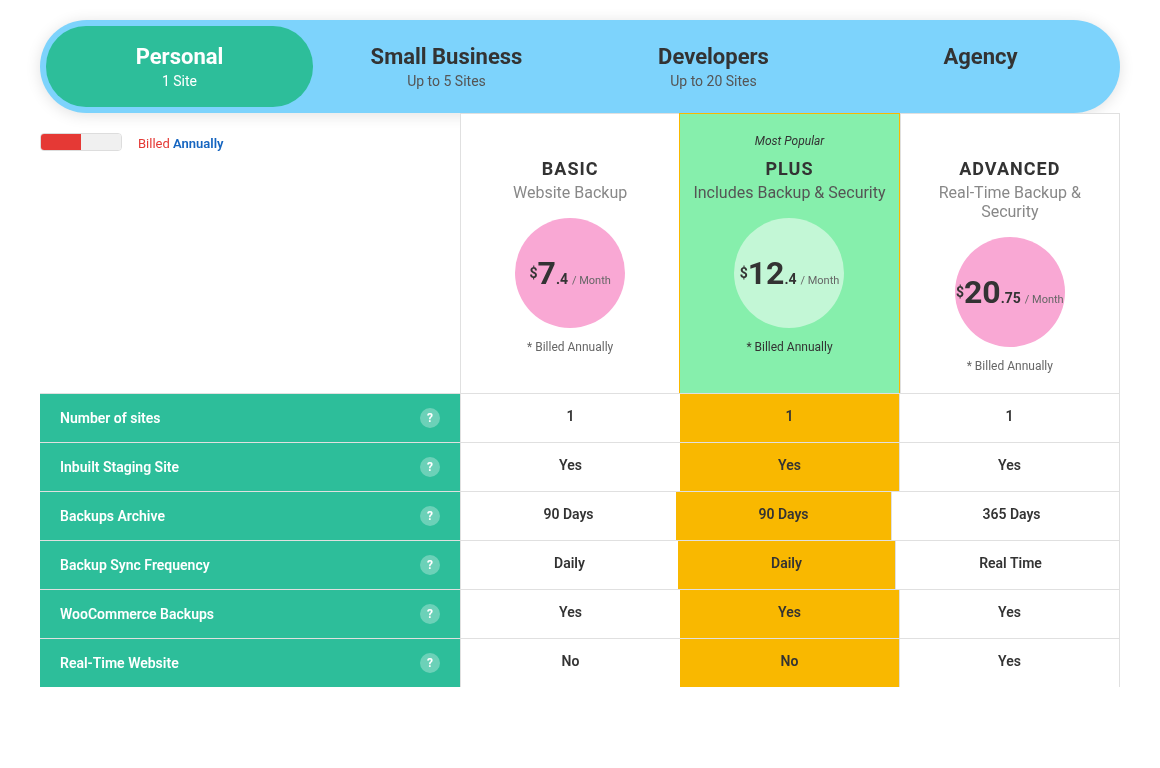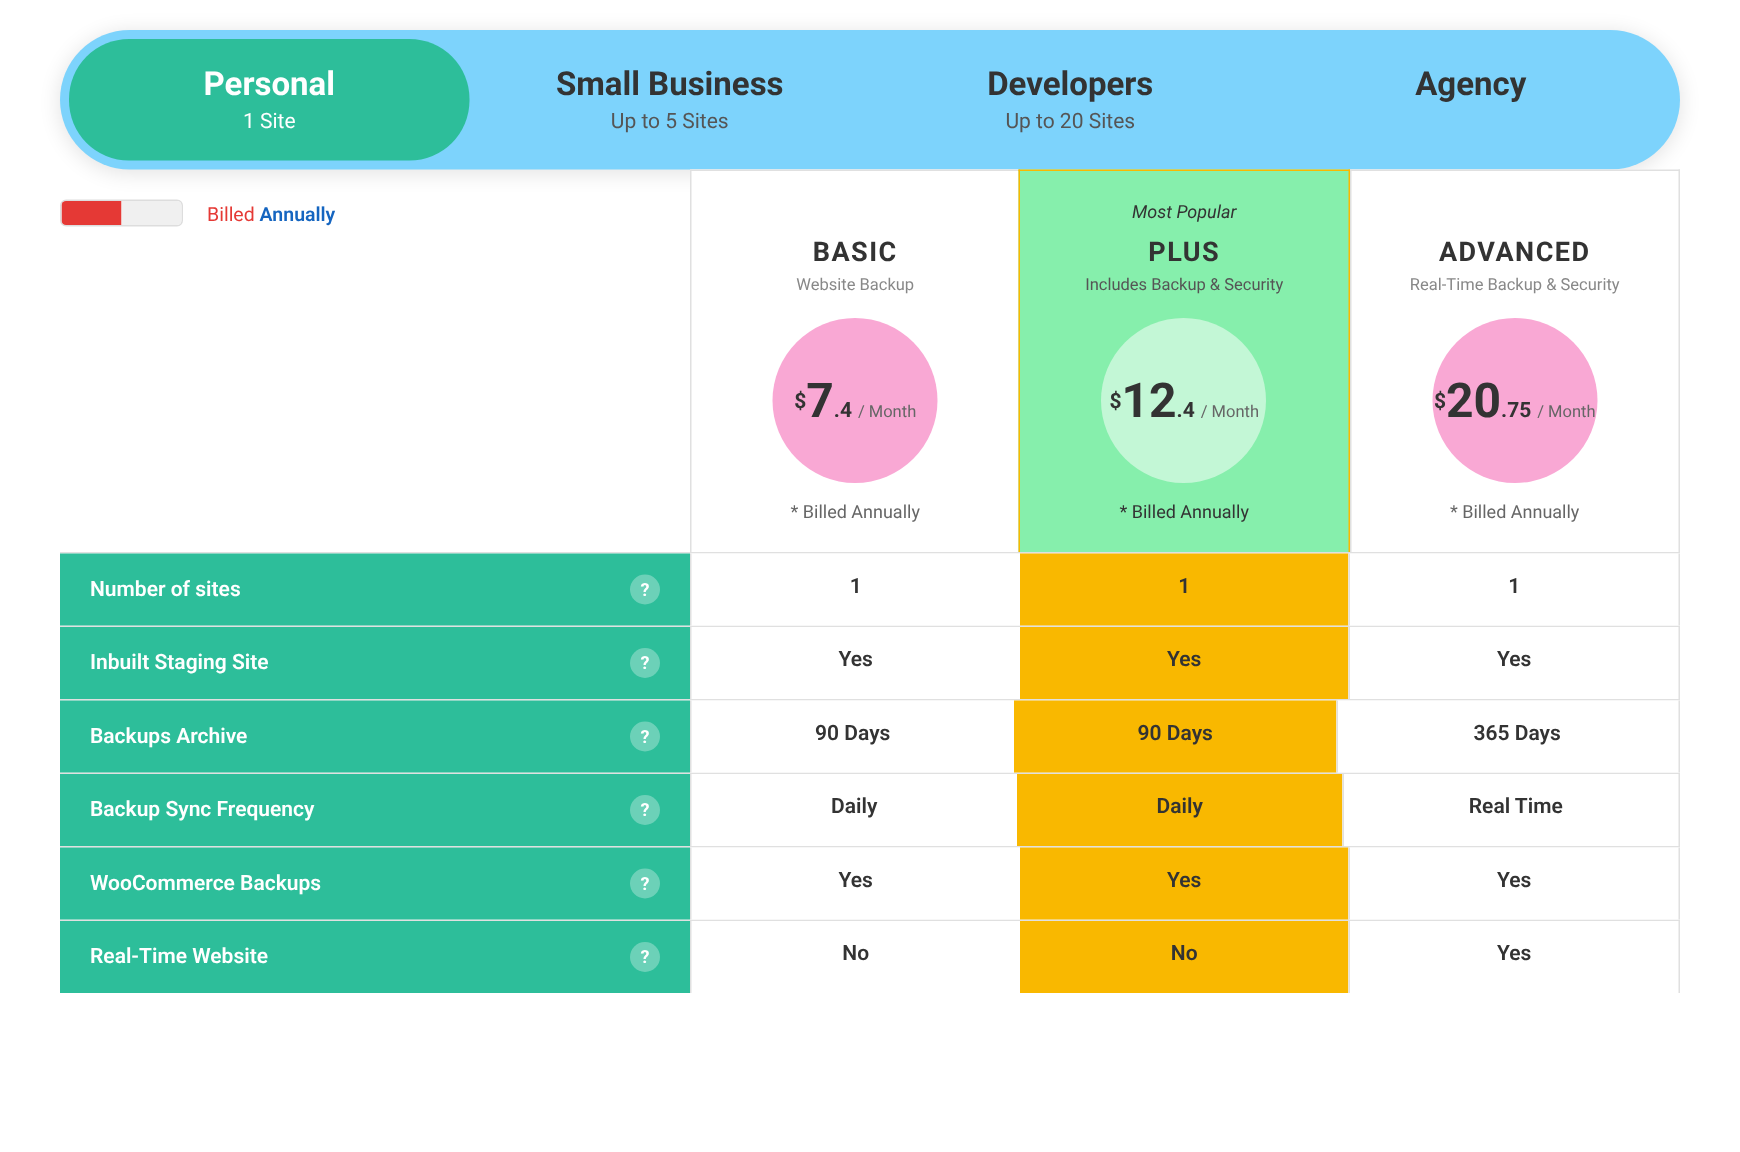--- a/index.html
+++ b/index.html
@@ -139,21 +139,21 @@
 
     .plan-title {
       font-size: 18px;
       font-weight: 700;
       letter-spacing: 1px;
       color: #333;
       margin-bottom: 4px;
     }
 
     .plan-subtitle {
-      font-size: 11px;
+      font-size: 16px;
       color: #888;
       margin-bottom: 16px;
     }
 
     .price-card.popular .plan-subtitle {
       color: #555;
     }
 
     
     .price-bubble {

